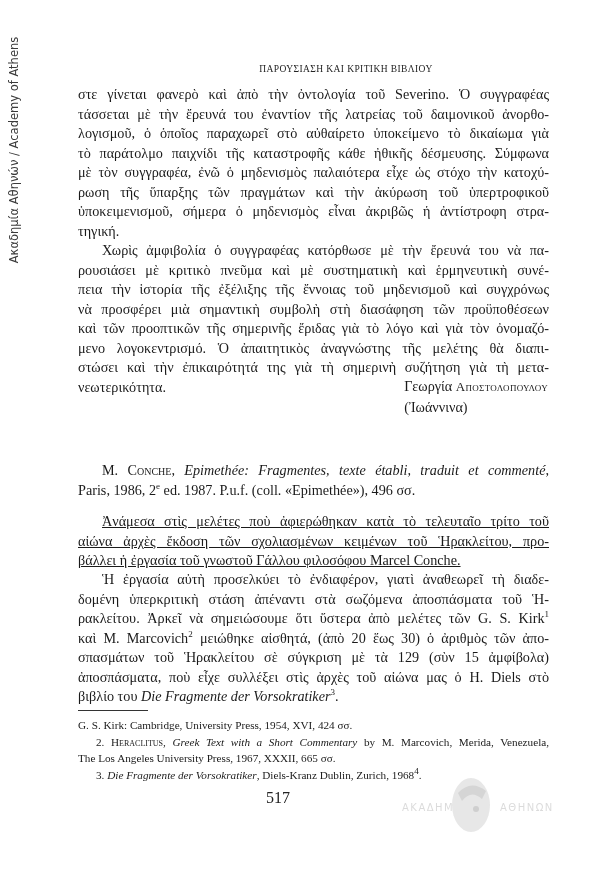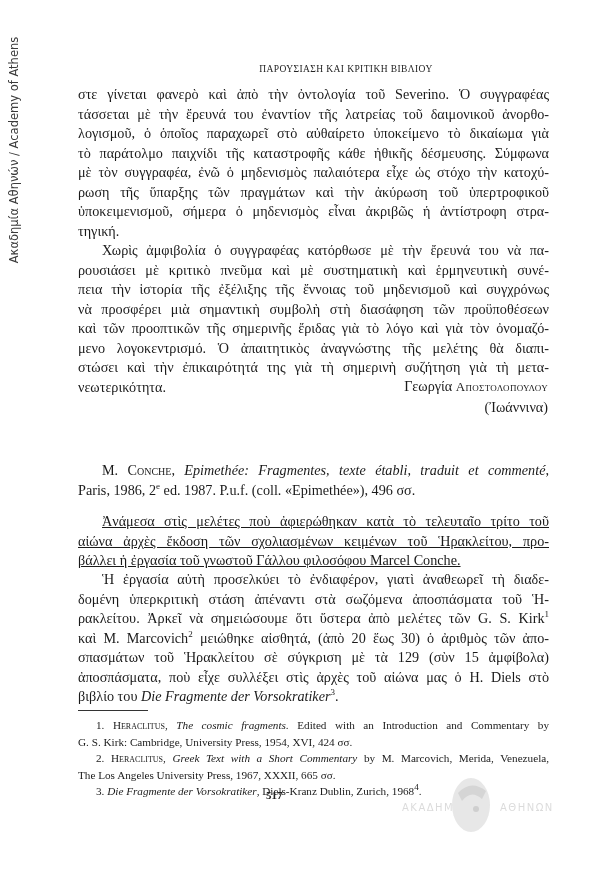--- a/index.html
+++ b/index.html
@@ -16,30 +16,30 @@
     font-family: "DejaVu Sans", "Liberation Sans", sans-serif; font-size: 11.5px; color: #3a3a3a;
   }
   .running-head {
     position: absolute; top: 64px; left: 0; width: 600px; text-align: center;
     font-size: 9.5px; letter-spacing: 0.4px; color: #222; padding-left: 46px;
   }
   .text { position: absolute; left: 78px; width: 471px; font-size: 14.2px; line-height: 19.5px; }
   .line { display: block; white-space: nowrap; text-align: justify; text-align-last: justify; height: 19.5px; }
   .line.last { text-align-last: left; }
   .line.indent { padding-left: 24px; }
-  .signature { position: absolute; right: 52px; top: 376px; text-align: right; font-size: 14.2px; line-height: 20px; }
+  .signature { position: absolute; right: 52px; top: 376px; text-align: left; font-size: 14.2px; line-height: 20px; }
   .signature .name { display:block; }
   .signature .sc { font-variant: small-caps; font-size: 13px; letter-spacing: 0.3px; }
   .sc { font-variant: small-caps; }
   sup { font-size: 9px; vertical-align: super; line-height: 0; }
   .rule { position: absolute; left: 78px; top: 710px; width: 70px; height: 1px; background: #333; }
   .notes { position: absolute; left: 78px; width: 471px; top: 717px; font-size: 11.2px; line-height: 16.5px; }
   .notes .line { height: 16.5px; }
   .notes .indent { padding-left: 18px; }
-  .page-number { position: absolute; top: 789px; left: 266px; font-size: 11px; font-weight: bold; color: #222; }
+  .page-number { position: absolute; top: 789px; left: 266px; font-size: 16px; font-weight: normal; color: #222; }
   .logo { position: absolute; left: 350px; top: 775px; width: 240px; height: 80px; opacity: 0.35; }
   .logo .word { position: absolute; top: 27px; font-family: "DejaVu Sans", sans-serif; font-size: 10px; letter-spacing: 1.5px; color: #999; }
   .logo .left-word { left: 12px; margin-left: 40px; }
   .logo .right-word { left: 150px; }
   .logo svg { position: absolute; left: 98px; top: 0; }
 </style>
 </head>
 <body>
 
 <div class="sidebar-label">
@@ -95,21 +95,20 @@
   <span class="line"><span>ρακλείτου. Ἀρκεῖ νὰ σημειώσουμε ὅτι ὕστερα ἀπὸ μελέτες τῶν G. S. Kirk</span><sup>1</sup></span>
   <span class="line"><span>καὶ M. Marcovich</span><sup>2</sup><span> μειώθηκε αἰσθητά, (ἀπὸ 20 ἕως 30) ὁ ἀριθμὸς τῶν ἀπο-</span></span>
   <span class="line">σπασμάτων τοῦ Ἡρακλείτου σὲ σύγκριση μὲ τὰ 129 (σὺν 15 ἀμφίβολα)</span>
   <span class="line">ἀποσπάσματα, ποὺ εἶχε συλλέξει στὶς ἀρχὲς τοῦ αἰώνα μας ὁ H. Diels στὸ</span>
   <span class="line last"><span>βιβλίο του </span><i>Die Fragmente der Vorsokratiker</i><sup>3</sup><span>.</span></span>
 </div>
 
 <div class="rule"></div>
 
 <div class="notes">
-  <span class="line indent"><span>1.</span> <span class="sc">Heraclitus</span>, <i>The cosmic fragments.</i><span> Edited with an Introduction and Commentary by</span></span>
   <span class="line last">G. S. Kirk: Cambridge, University Press, 1954, XVI, 424 σσ.</span>
   <span class="line indent"><span>2.</span> <span class="sc">Heraclitus</span>, <i>Greek Text with a Short Commentary</i><span> by M. Marcovich, Merida, Venezuela,</span></span>
   <span class="line last">The Los Angeles University Press, 1967, XXXII, 665 σσ.</span>
   <span class="line indent last"><span>3.</span> <i>Die Fragmente der Vorsokratiker</i><span>, Diels-Kranz Dublin, Zurich, 1968</span><sup>4</sup><span>.</span></span>
 </div>
 
 <div class="page-number">517</div>
 
 <div class="logo">
   <span class="word left-word">ΑΚΑΔΗΜΙΑ</span>

